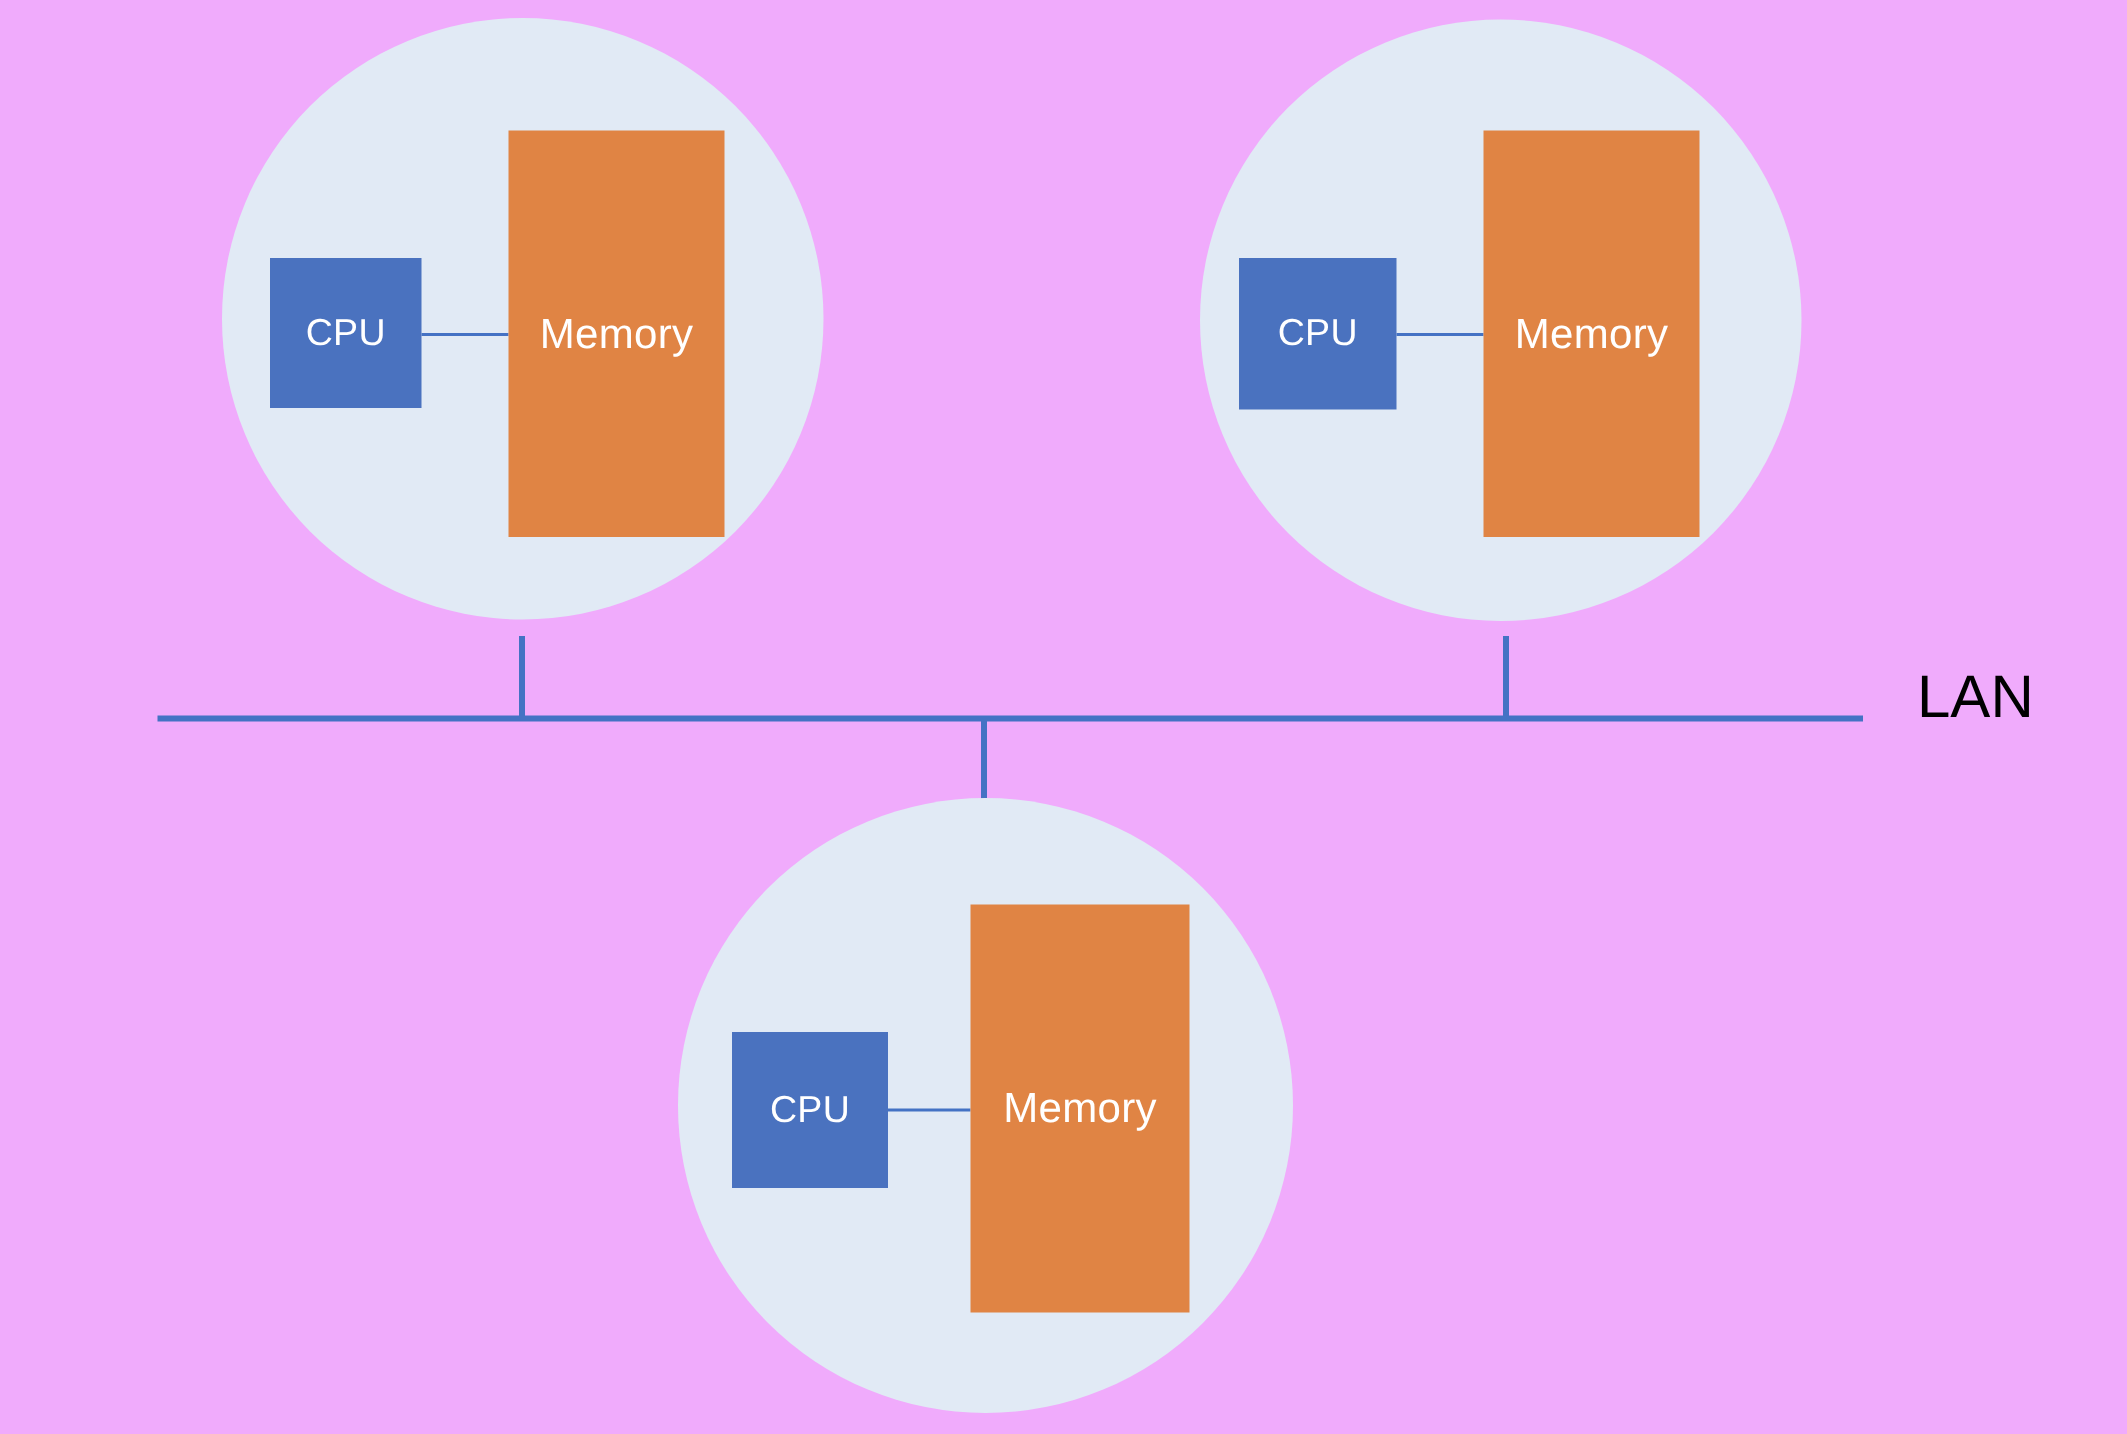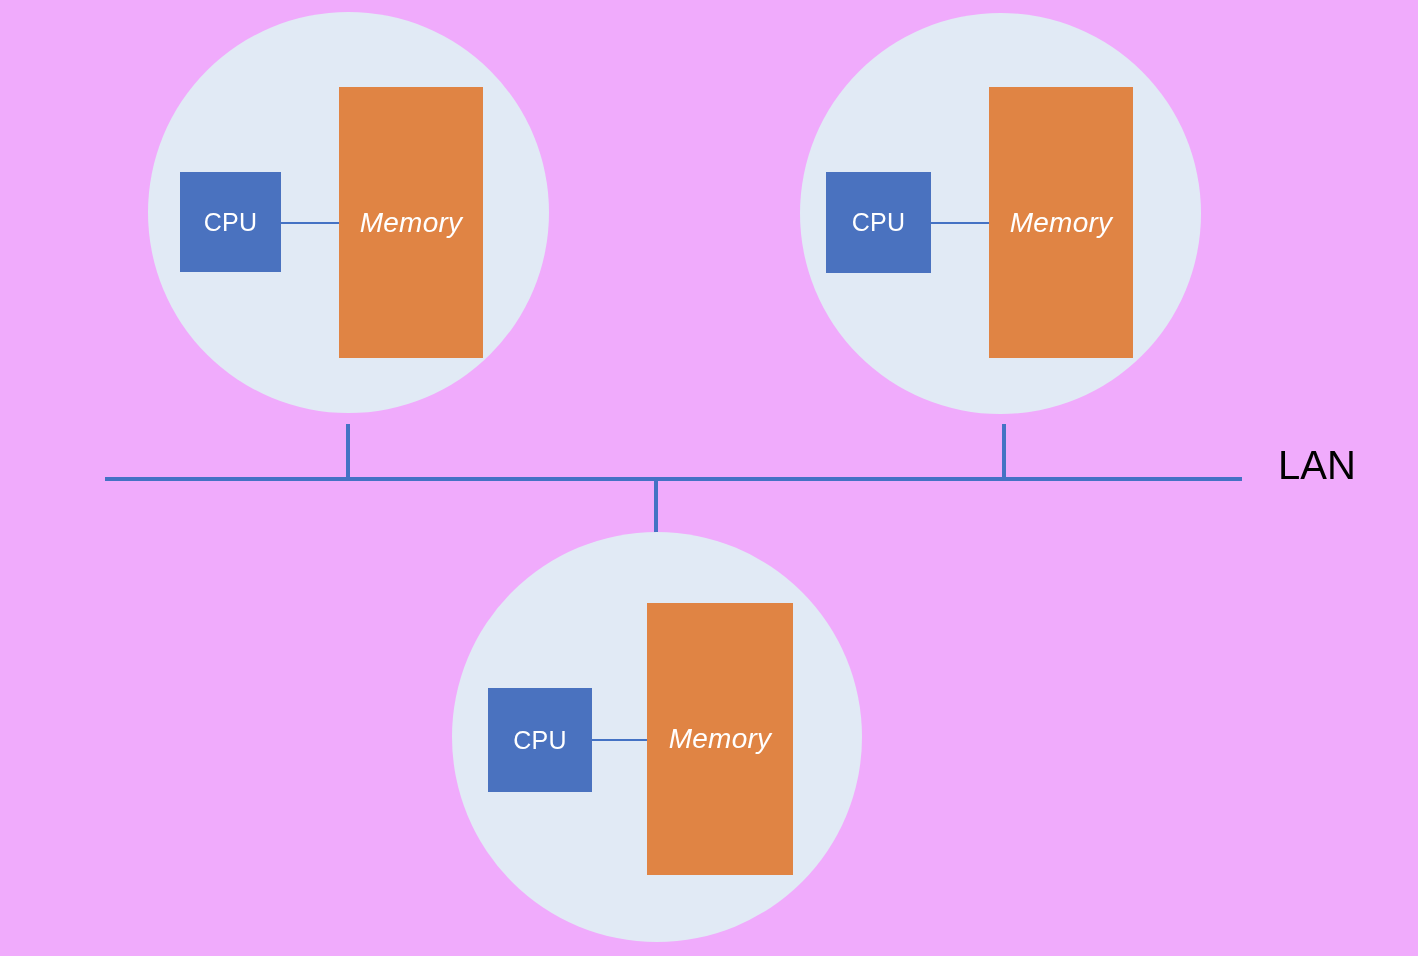--- a/index.html
+++ b/index.html
@@ -39,21 +39,20 @@
     position: absolute;
     background: #e08444;
     display: flex;
     align-items: center;
     justify-content: center;
     color: #ffffff;
     font-family: "Liberation Sans", sans-serif;
     font-weight: 400;
     letter-spacing: 0.2px;
     box-sizing: border-box;
-    font-style: italic;
   }
   .bus-line {
     position: absolute;
     background: #4472c4;
   }
   .connector-h {
     position: absolute;
     background: #4472c4;
     height: 2px;
   }

